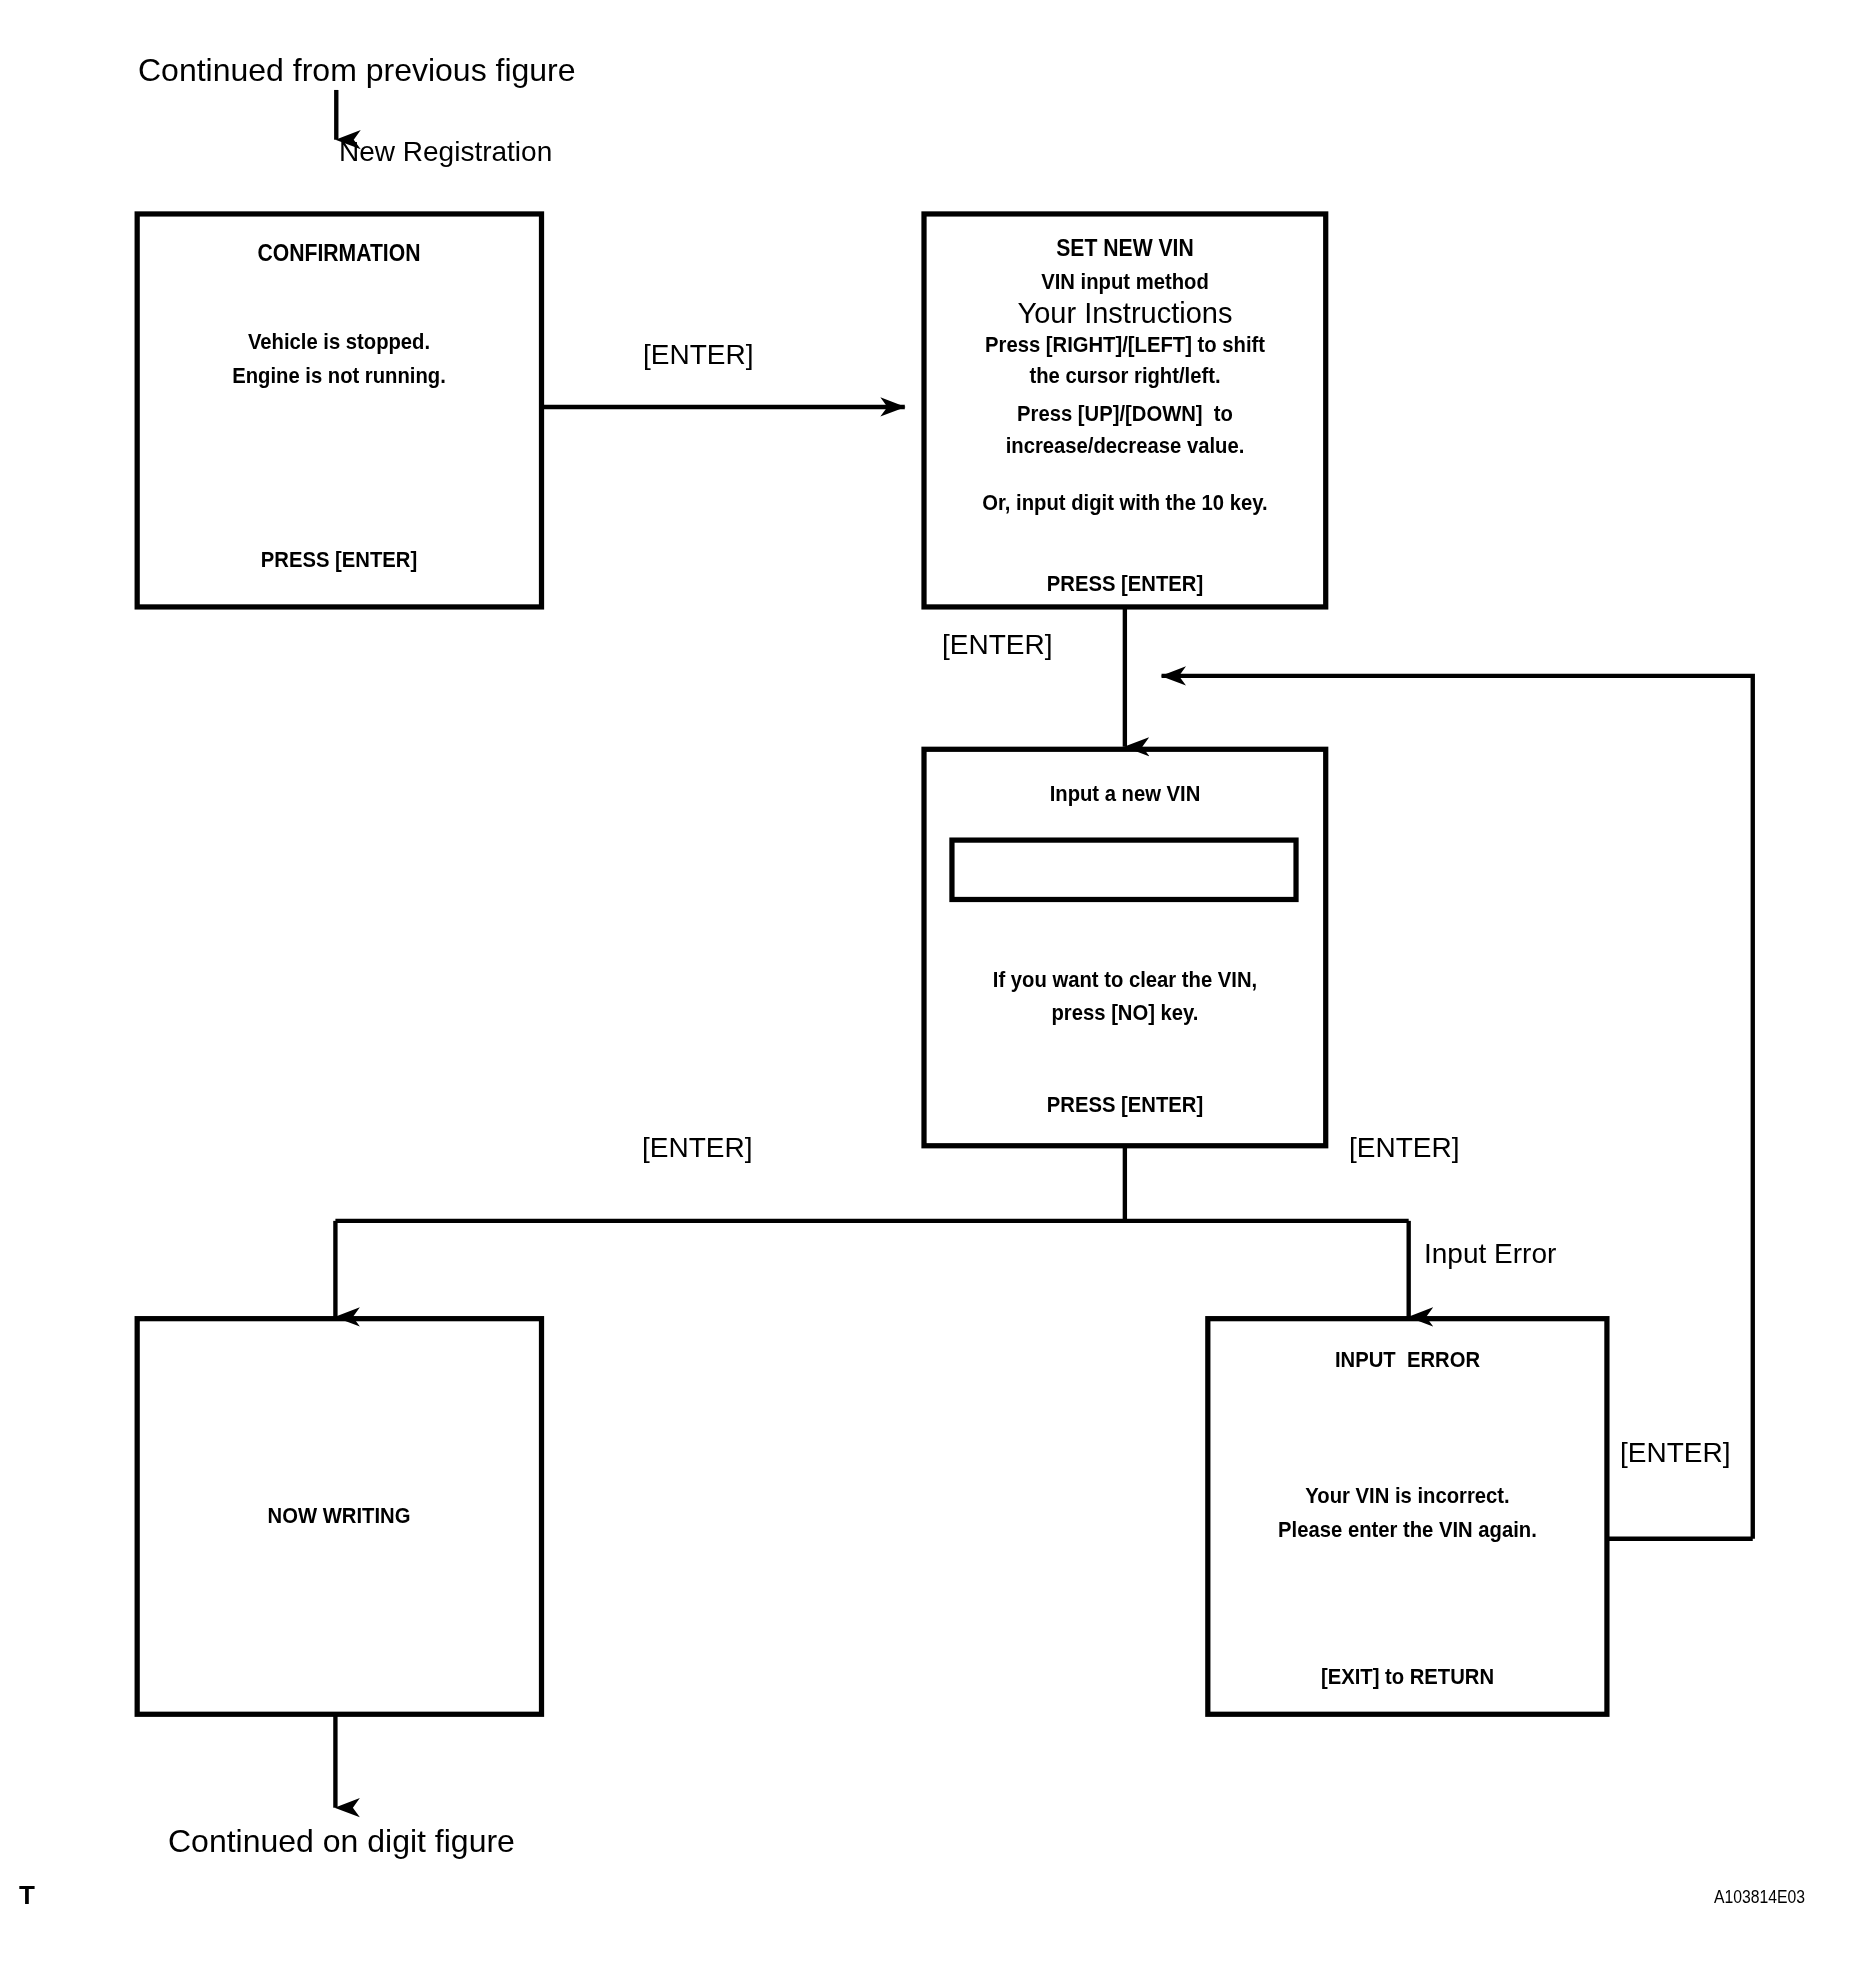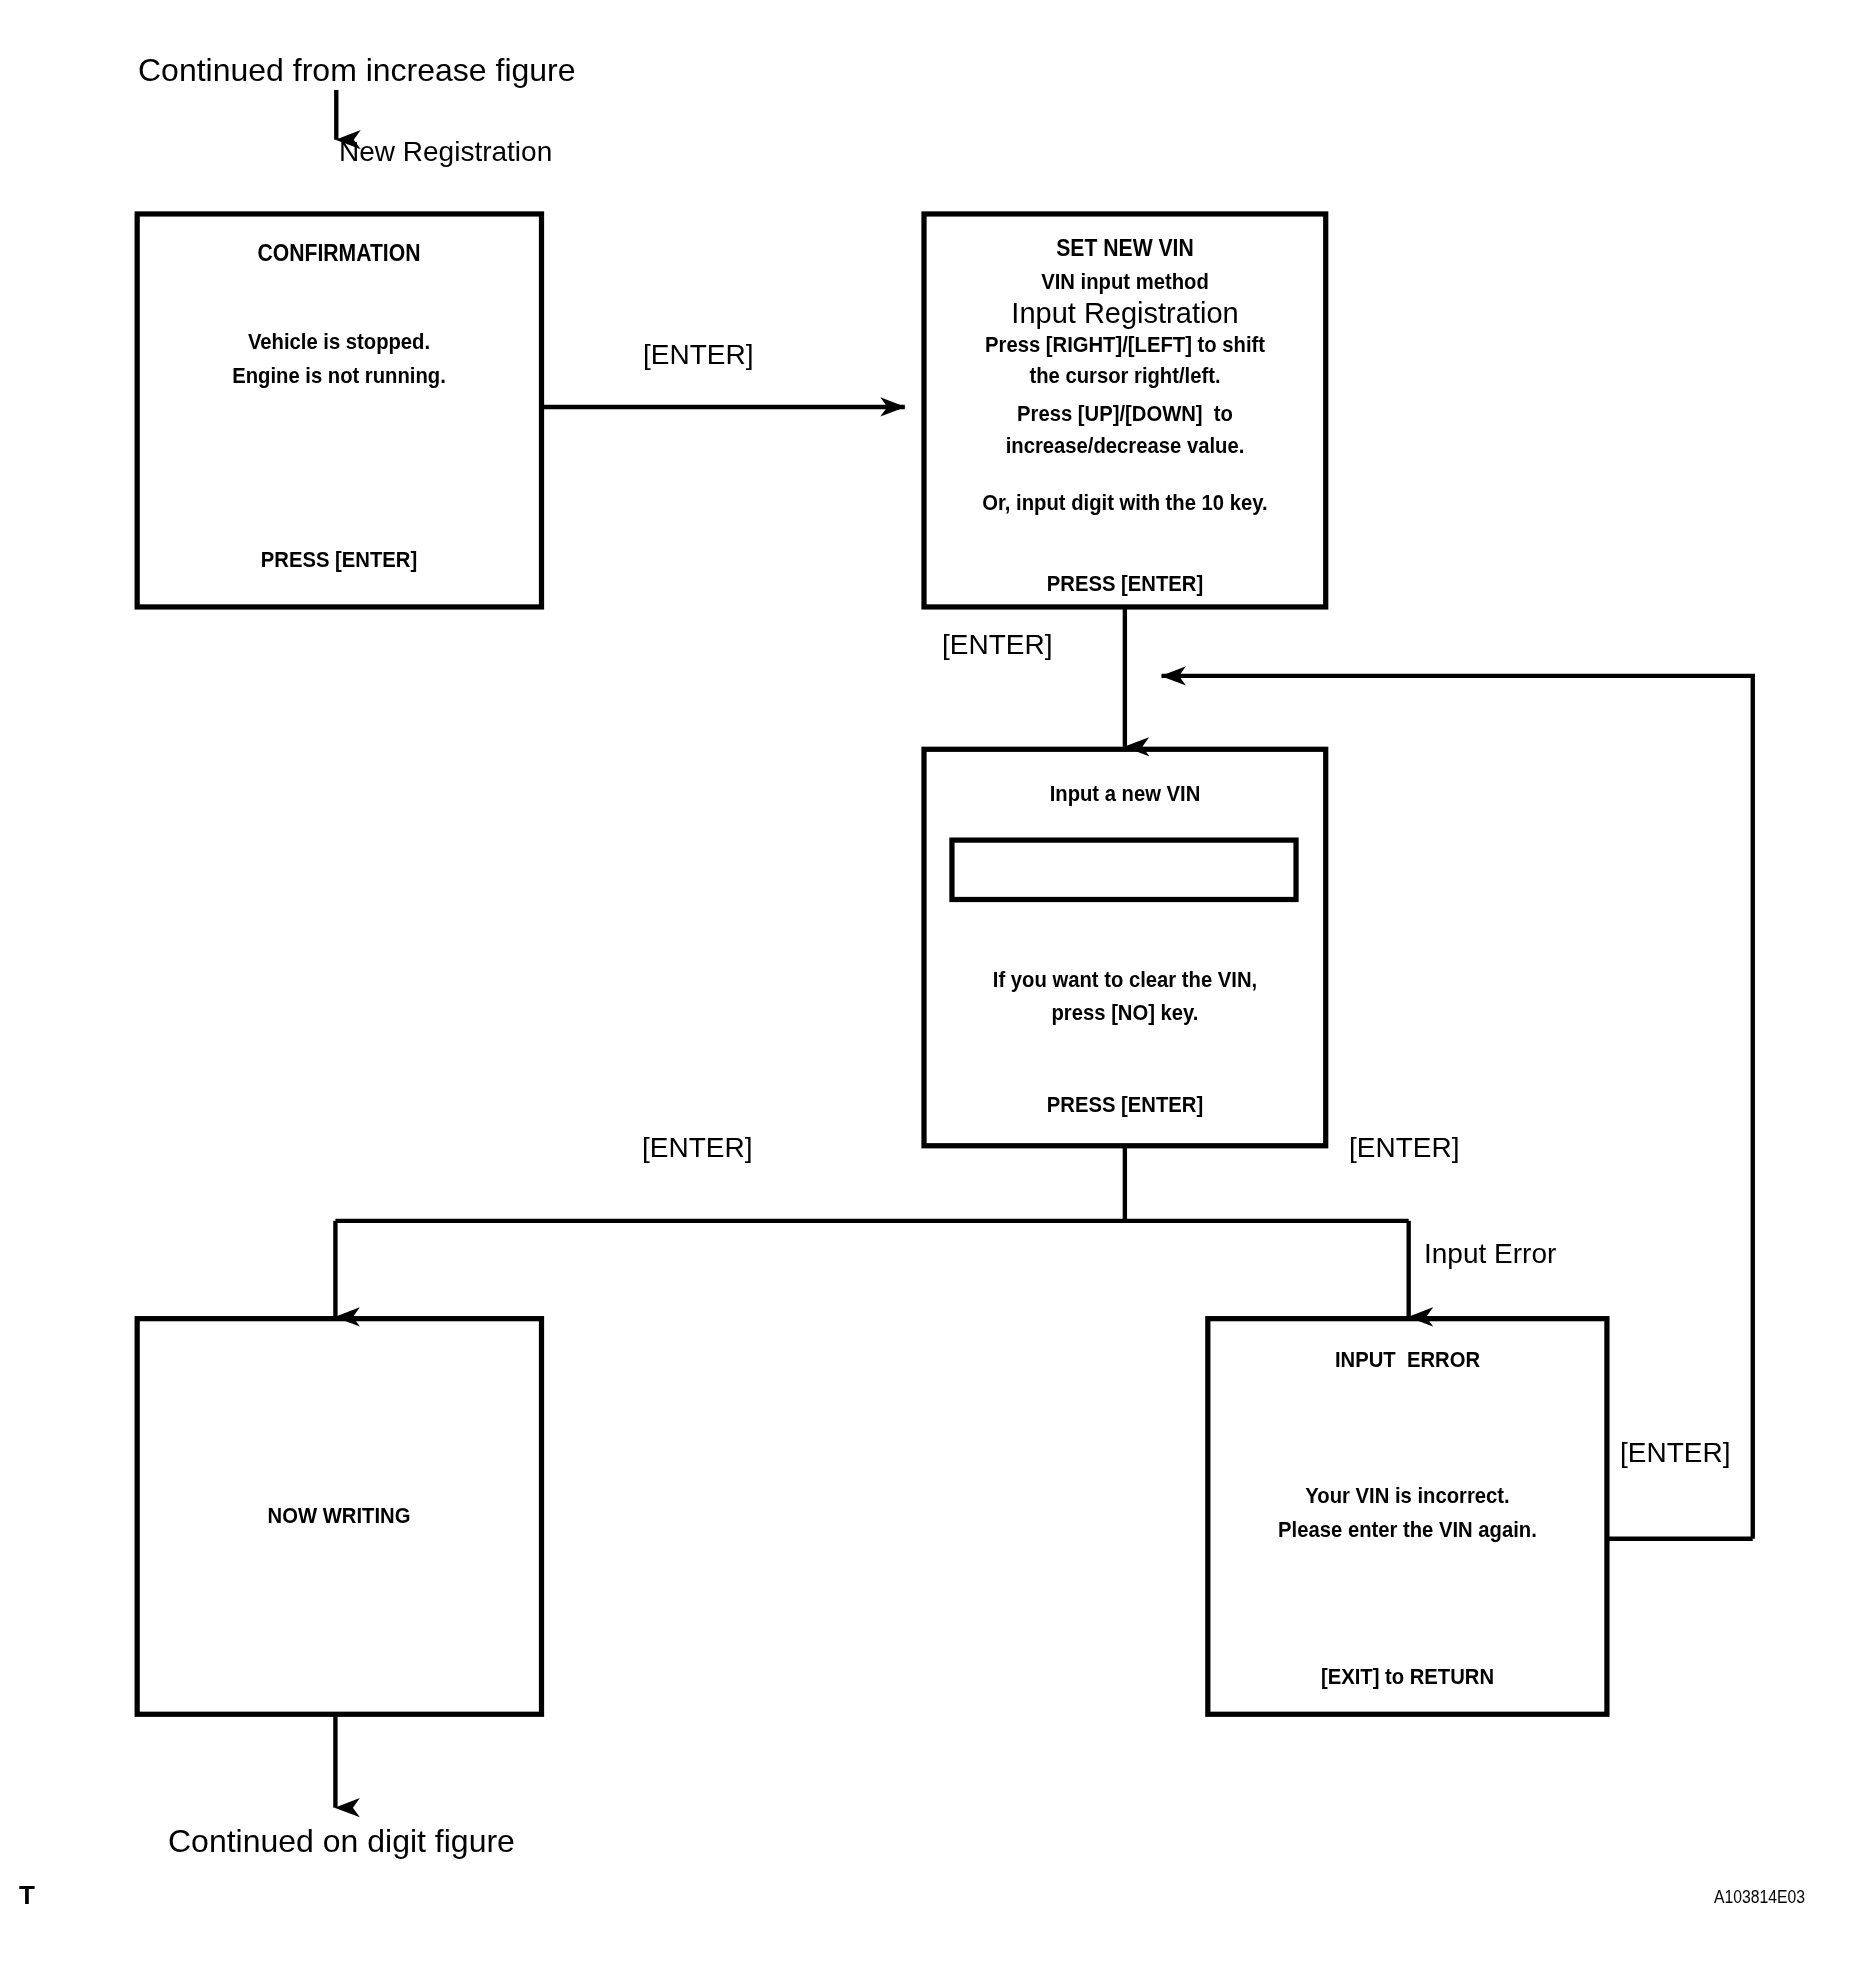--- a/index.html
+++ b/index.html
@@ -130,38 +130,38 @@
     <g fill="none" stroke="#000000" stroke-width="6">
       <rect x="157" y="245" width="463" height="450"></rect>
       <rect x="1058" y="245" width="460" height="450"></rect>
       <rect x="1058" y="858" width="460" height="454"></rect>
       <rect x="157" y="1510" width="463" height="453"></rect>
       <rect x="1383" y="1510" width="457" height="453"></rect>
       <rect x="1090" y="962" width="394" height="68" stroke-width="6"></rect>
     </g>
   </svg>
 
-  <div class="t caption" style="left:138px; top:54px;">Continued from increase figure</div>
+  <div class="t caption" style="left:138px; top:54px;">Continued from previous figure</div>
 
   <div class="t edge-label" style="left:339px; top:138px;">New Registration</div>
 
   <div class="box-content" style="left:137px; top:214px; width:404px;">
     <span class="t screen-title" style="position:static; display:block; margin-top:28px;">CONFIRMATION</span>
     <span class="gap-md" style="height:66px;"></span>
     <span class="t screen-text" style="position:static; display:block;">Vehicle is stopped.</span>
     <span class="t screen-text" style="position:static; display:block; margin-top:12.2px;">Engine is not running.</span>
   </div>
   <div class="t screen-text" style="left:137px; top:549px; width:404px;">PRESS [ENTER]</div>
 
   <div class="t edge-label" style="left:643px; top:341px;">[ENTER]</div>
 
   <div class="box-content" style="left:924px; top:214px; width:402px;">
     <span class="t screen-title" style="position:static; display:block; margin-top:23px;">SET NEW VIN</span>
     <span class="t screen-text" style="position:static; display:block; margin-top:11.4px;">VIN input method</span>
-    <span class="t screen-light" style="position:static; display:block; margin-top:6.1px;">Input Registration</span>
+    <span class="t screen-light" style="position:static; display:block; margin-top:6.1px;">Your Instructions</span>
     <span class="t screen-text" style="position:static; display:block; margin-top:5.2px;">Press [RIGHT]/[LEFT] to shift</span>
     <span class="t screen-text" style="position:static; display:block; margin-top:9.6px;">the cursor right/left.</span>
     <span class="t screen-text" style="position:static; display:block; margin-top:15.7px;">Press [UP]/[DOWN]  to</span>
     <span class="t screen-text" style="position:static; display:block; margin-top:10.5px;">increase/decrease value.</span>
     <span class="t screen-text" style="position:static; display:block; margin-top:35px;">Or, input digit with the 10 key.</span>
   </div>
   <div class="t screen-text" style="left:924px; top:573px; width:402px;">PRESS [ENTER]</div>
 
   <div class="t edge-label" style="left:942px; top:631px;">[ENTER]</div>
 

